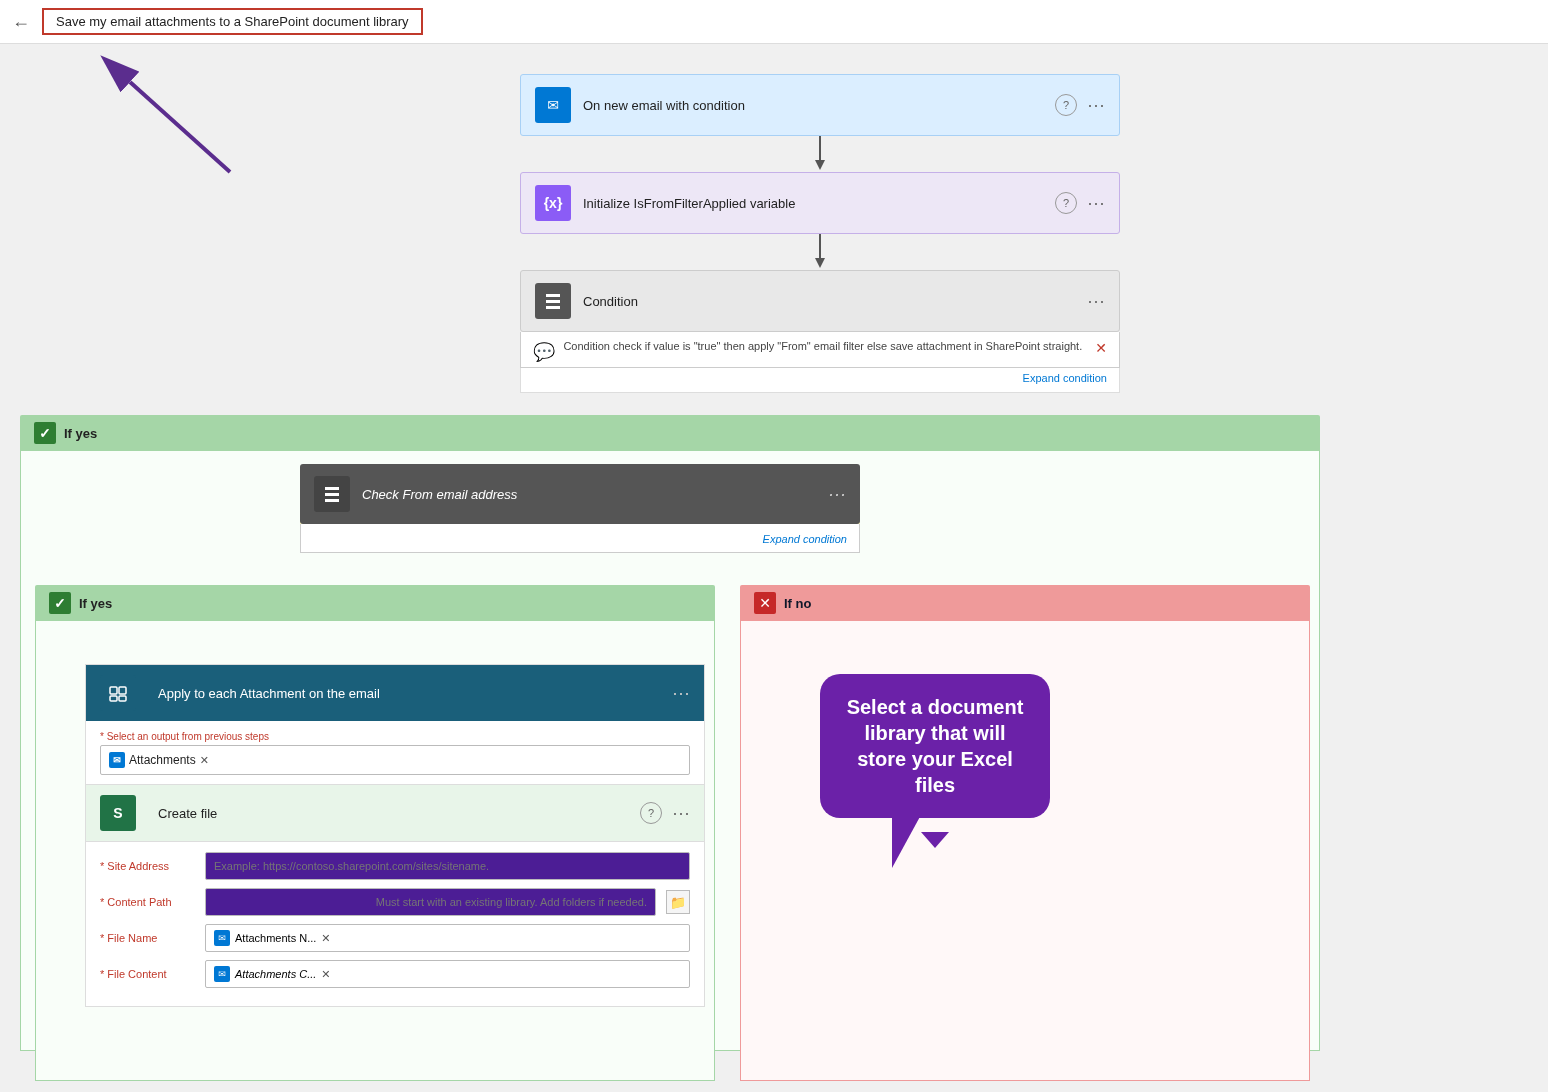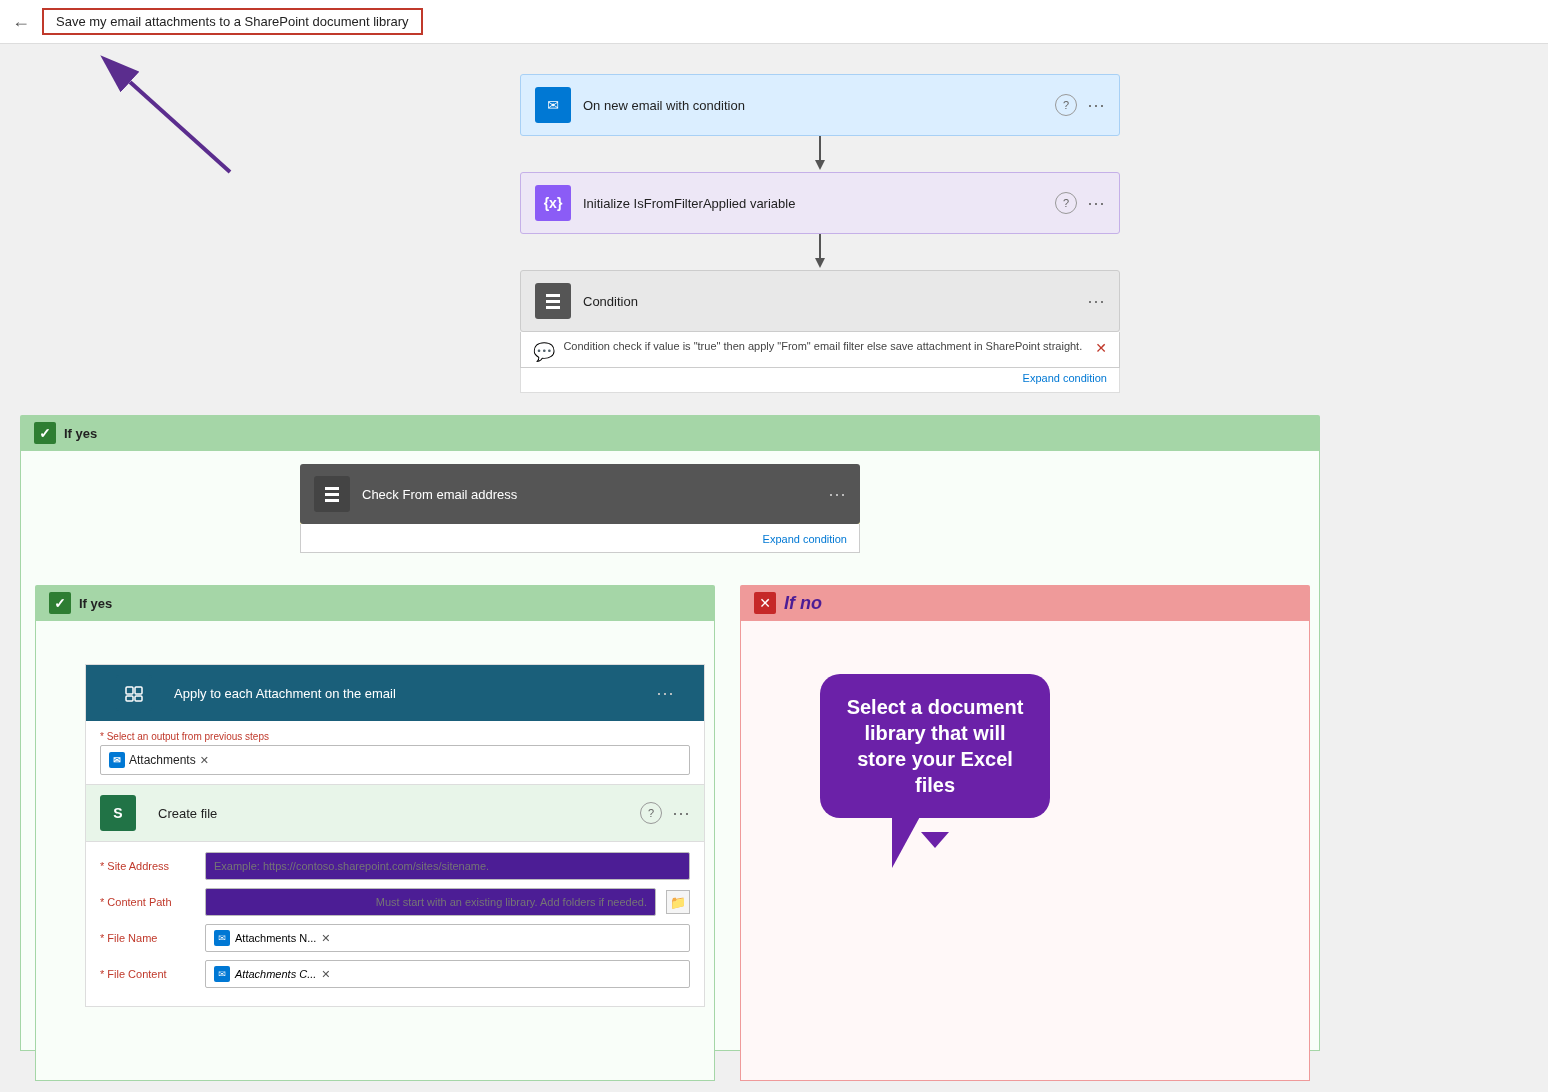--- a/index.html
+++ b/index.html
@@ -152,20 +152,21 @@
     }
 
     
     .check-email-card {
       position: absolute;
       top: 420px;
       left: 300px;
       width: 560px;
       background: #fef9c3;
       border-radius: 9px;
+      font-style: italic;
     }
 
     .check-email-inner {
       background: #555;
       border-radius: 3px;
       display: flex;
       align-items: center;
       padding: 12px 14px;
       min-height: 52px;
     }
@@ -185,21 +186,21 @@
       left: 85px;
       width: 620px;
       background: #fff;
       border: 1px solid #ddd;
     }
 
     .apply-each-inner {
       background: #1a5f7a;
       display: flex;
       align-items: center;
-      padding: 10px 30px;
+      padding: 10px 14px;
       gap: 10px;
     }
 
     .apply-each-body {
       background: #fff;
       padding: 10px 14px;
     }
 
     .field-label {
       font-size: 10px;
@@ -540,21 +541,21 @@
     <div style="padding:7px 14px;display:flex;align-items:center;gap:8px;">
       <div style="width:22px;height:22px;background:#2e7d32;border-radius:2px;display:flex;align-items:center;justify-content:center;color:#fff;font-size:14px;font-weight:bold;">✓</div>
       <span style="font-size:13px;font-weight:600;color:#222;">If yes</span>
     </div>
   </div>
   <div class="inner-if-yes-body"></div>
 
   <div class="if-no-bar">
     <div class="if-no-inner">
       <div style="width:22px;height:22px;background:#c62828;border-radius:2px;display:flex;align-items:center;justify-content:center;color:#fff;font-size:14px;">✕</div>
-      <span style="font-size:18px;font-weight:600;color:#4c1d95;font-style:italic;">If no</span>
+      <span style="font-size:13px;font-weight:600;color:#0f172a;">If no</span>
     </div>
   </div>
   <div class="if-no-body"></div>
 
   <div class="apply-each-card">
     <div class="apply-each-inner">
       <div class="step-icon apply-each" style="background:#1a5f7a;">
         <svg width="20" height="20" viewBox="0 0 20 20" fill="none">
           <rect x="2" y="4" width="7" height="7" rx="1" stroke="#fff" stroke-width="1.5" fill="none"></rect>
           <rect x="11" y="4" width="7" height="7" rx="1" stroke="#fff" stroke-width="1.5" fill="none"></rect>

